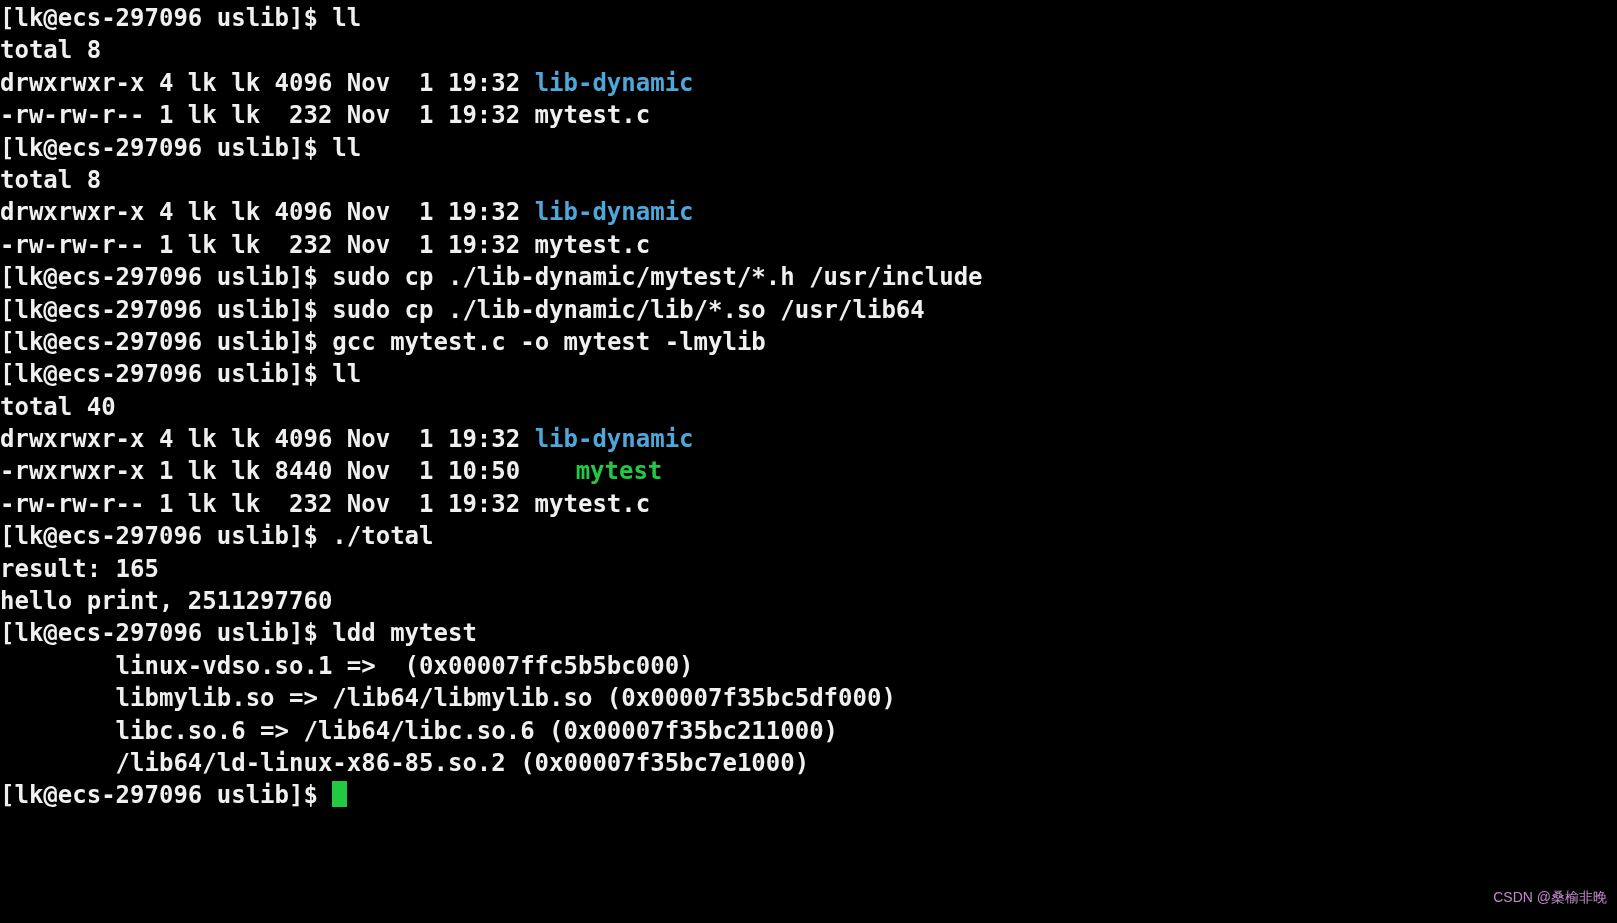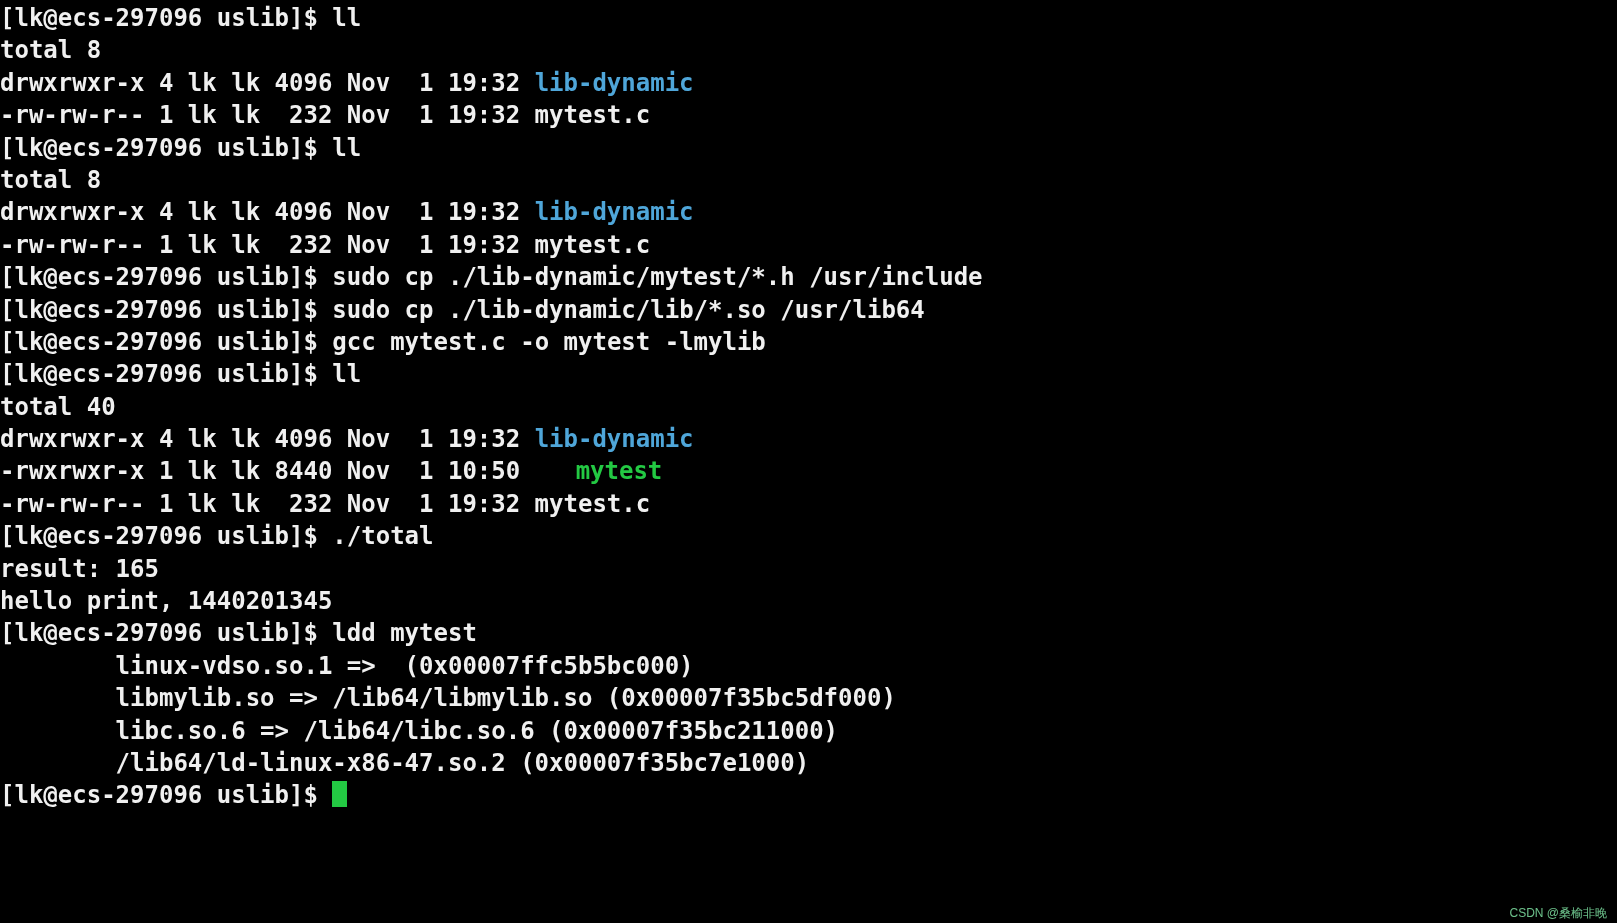--- a/index.html
+++ b/index.html
@@ -25,23 +25,23 @@
   .cursor {
     display: inline-block;
     width: 0.62em;
     height: 1.1em;
     background: #23c943;
     vertical-align: -0.15em;
   }
   .watermark {
     position: absolute;
     right: 10px;
-    bottom: 2px;
-    font-size: 12px;
-    color: #86efac;
+    bottom: 16px;
+    font-size: 14px;
+    color: #f0abfc;
     font-family: sans-serif;
     opacity: 0.8;
     font-weight: 400;
   }
 </style>
 </head>
 <body>
 
 <div class="terminal" id="terminal"><span>[lk@ecs-297096 uslib]$ </span><span>ll</span>
 <span>total 8</span>
@@ -54,20 +54,20 @@
 <span>[lk@ecs-297096 uslib]$ </span><span>sudo cp ./lib-dynamic/mytest/*.h /usr/include</span>
 <span>[lk@ecs-297096 uslib]$ </span><span>sudo cp ./lib-dynamic/lib/*.so /usr/lib64</span>
 <span>[lk@ecs-297096 uslib]$ </span><span>gcc mytest.c -o mytest -lmylib</span>
 <span>[lk@ecs-297096 uslib]$ </span><span>ll</span>
 <span>total 40</span>
 <span>drwxrwxr-x 4 lk lk 4096 Nov  1 19:32 </span><span class="dir">lib-dynamic</span>
 <span>-rwxrwxr-x 1 lk lk 8440 Nov  1 10:50 </span><span class="exe">mytest</span>
 <span>-rw-rw-r-- 1 lk lk  232 Nov  1 19:32 mytest.c</span>
 <span>[lk@ecs-297096 uslib]$ </span><span>./total</span>
 <span>result: 165</span>
-<span>hello print, 1440201345</span>
+<span>hello print, 2511297760</span>
 <span>[lk@ecs-297096 uslib]$ </span><span>ldd mytest</span>
 <span>        linux-vdso.so.1 =&gt;  (0x00007ffc5b5bc000)</span>
 <span>        libmylib.so =&gt; /lib64/libmylib.so (0x00007f35bc5df000)</span>
 <span>        libc.so.6 =&gt; /lib64/libc.so.6 (0x00007f35bc211000)</span>
-<span>        /lib64/ld-linux-x86-47.so.2 (0x00007f35bc7e1000)</span>
+<span>        /lib64/ld-linux-x86-85.so.2 (0x00007f35bc7e1000)</span>
 <span>[lk@ecs-297096 uslib]$ </span><span class="cursor"></span></div>
 <div class="watermark">CSDN @桑榆非晚</div>
 
 </body></html>

